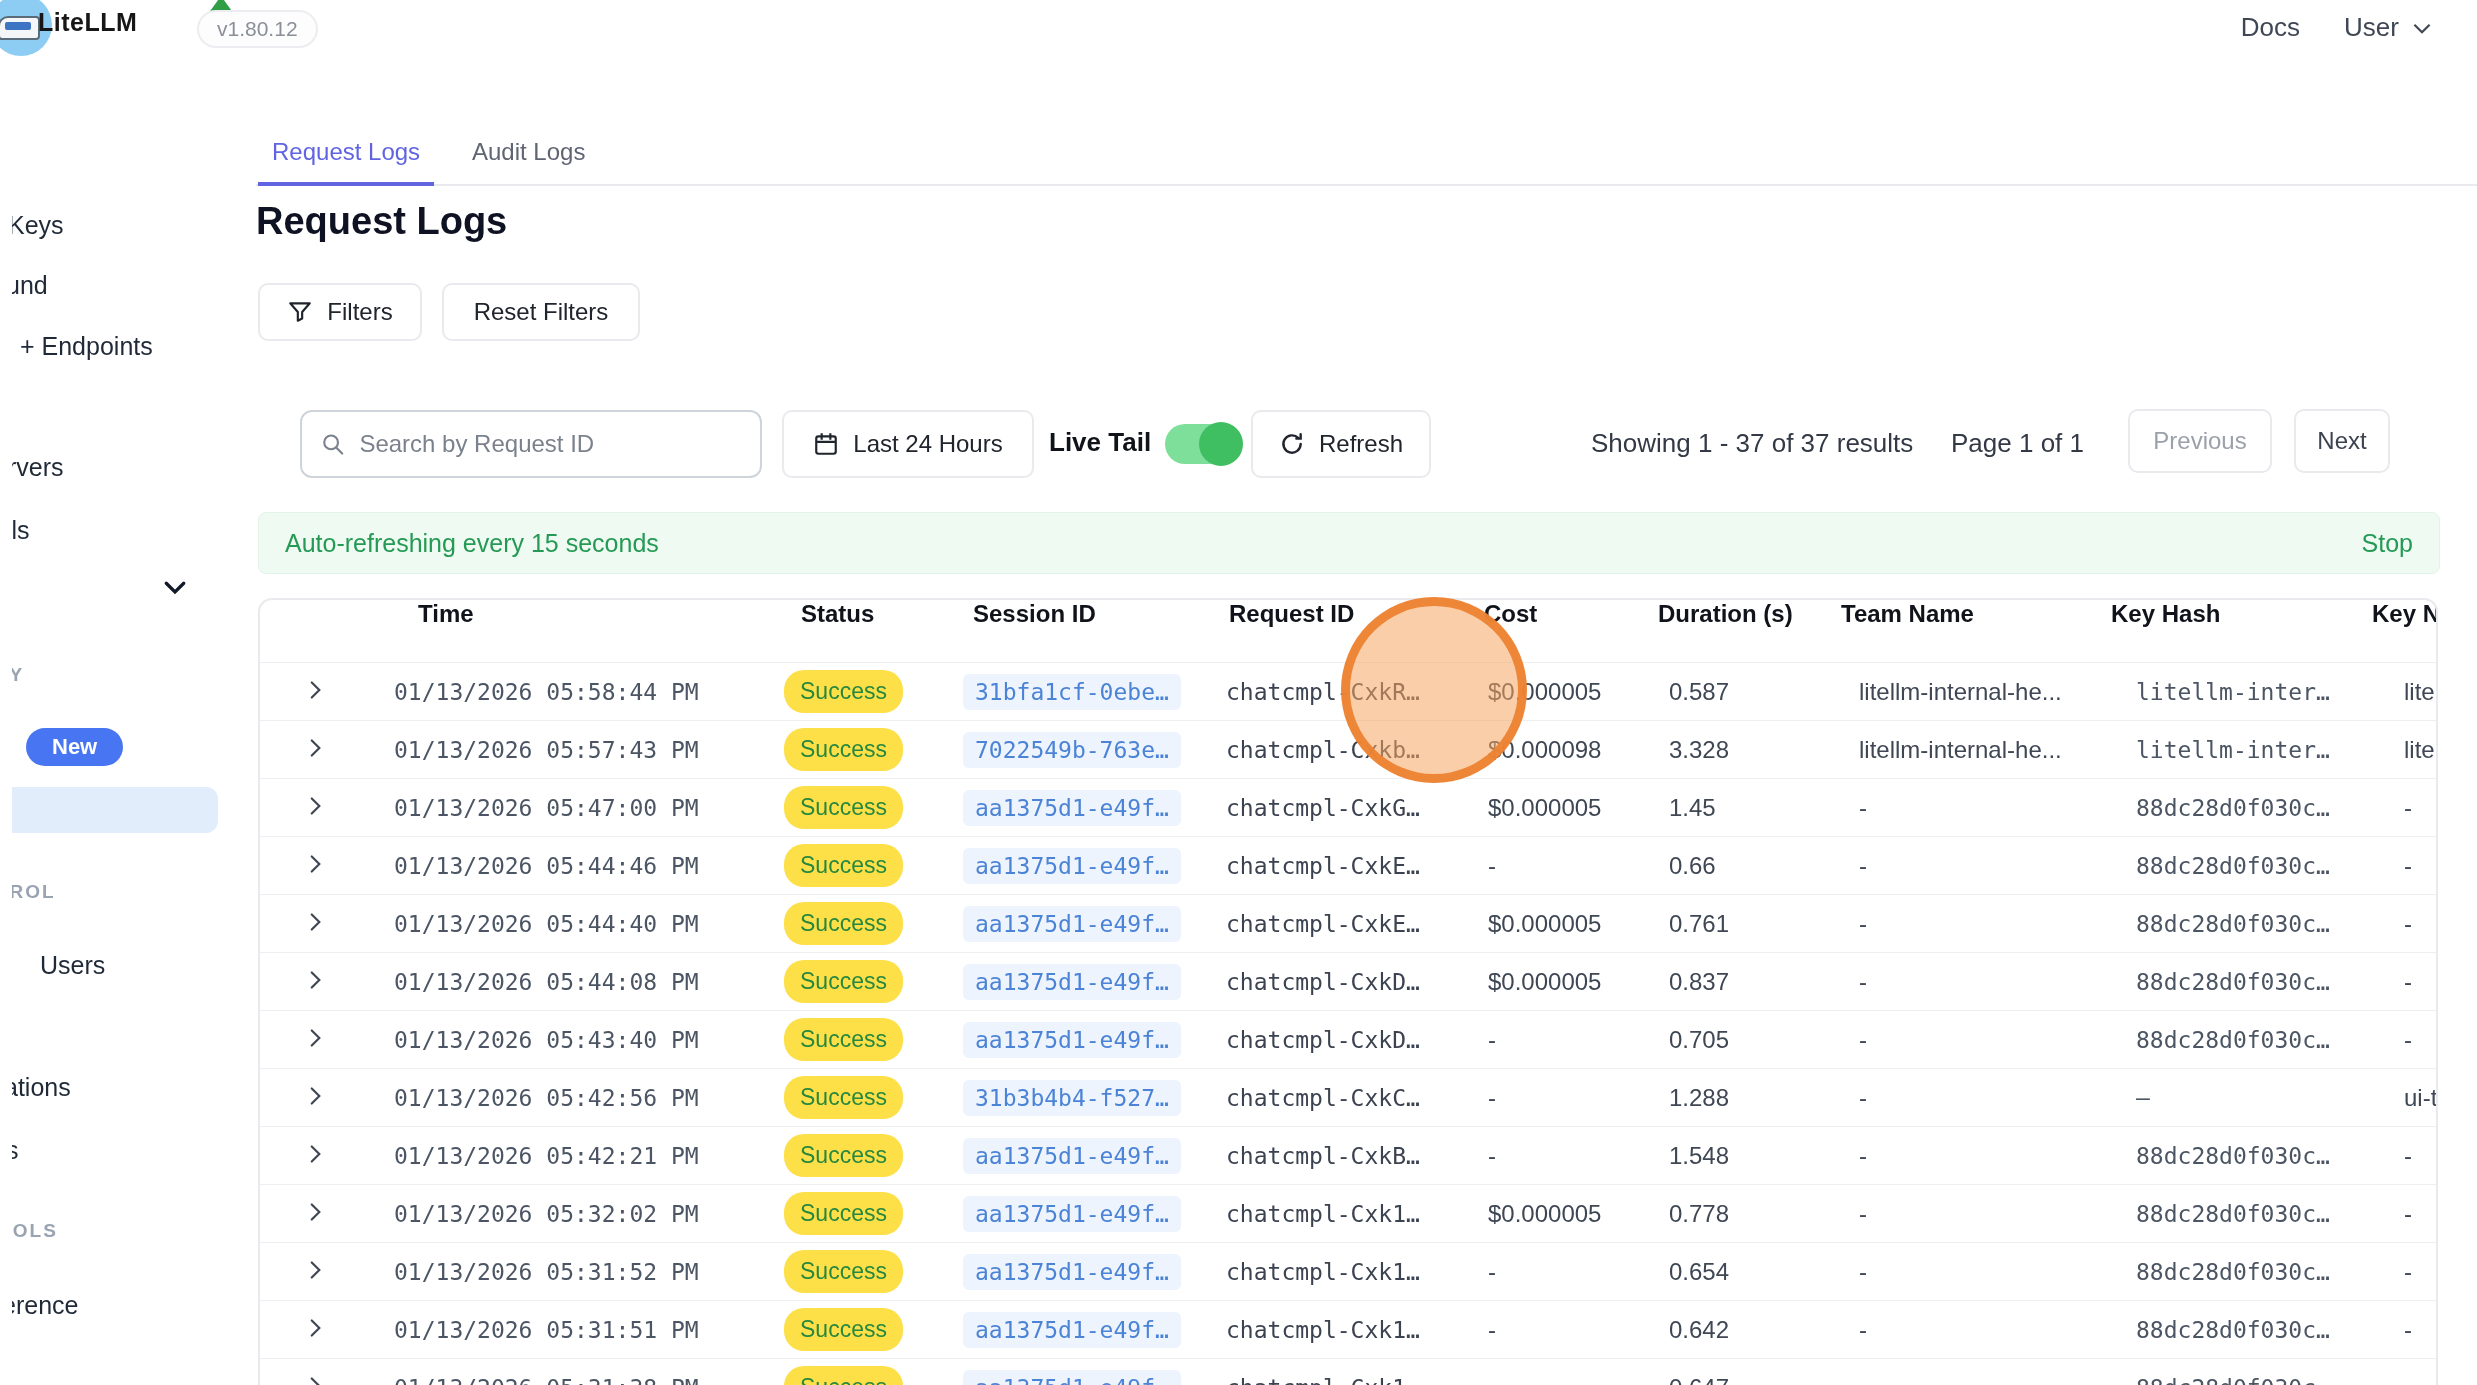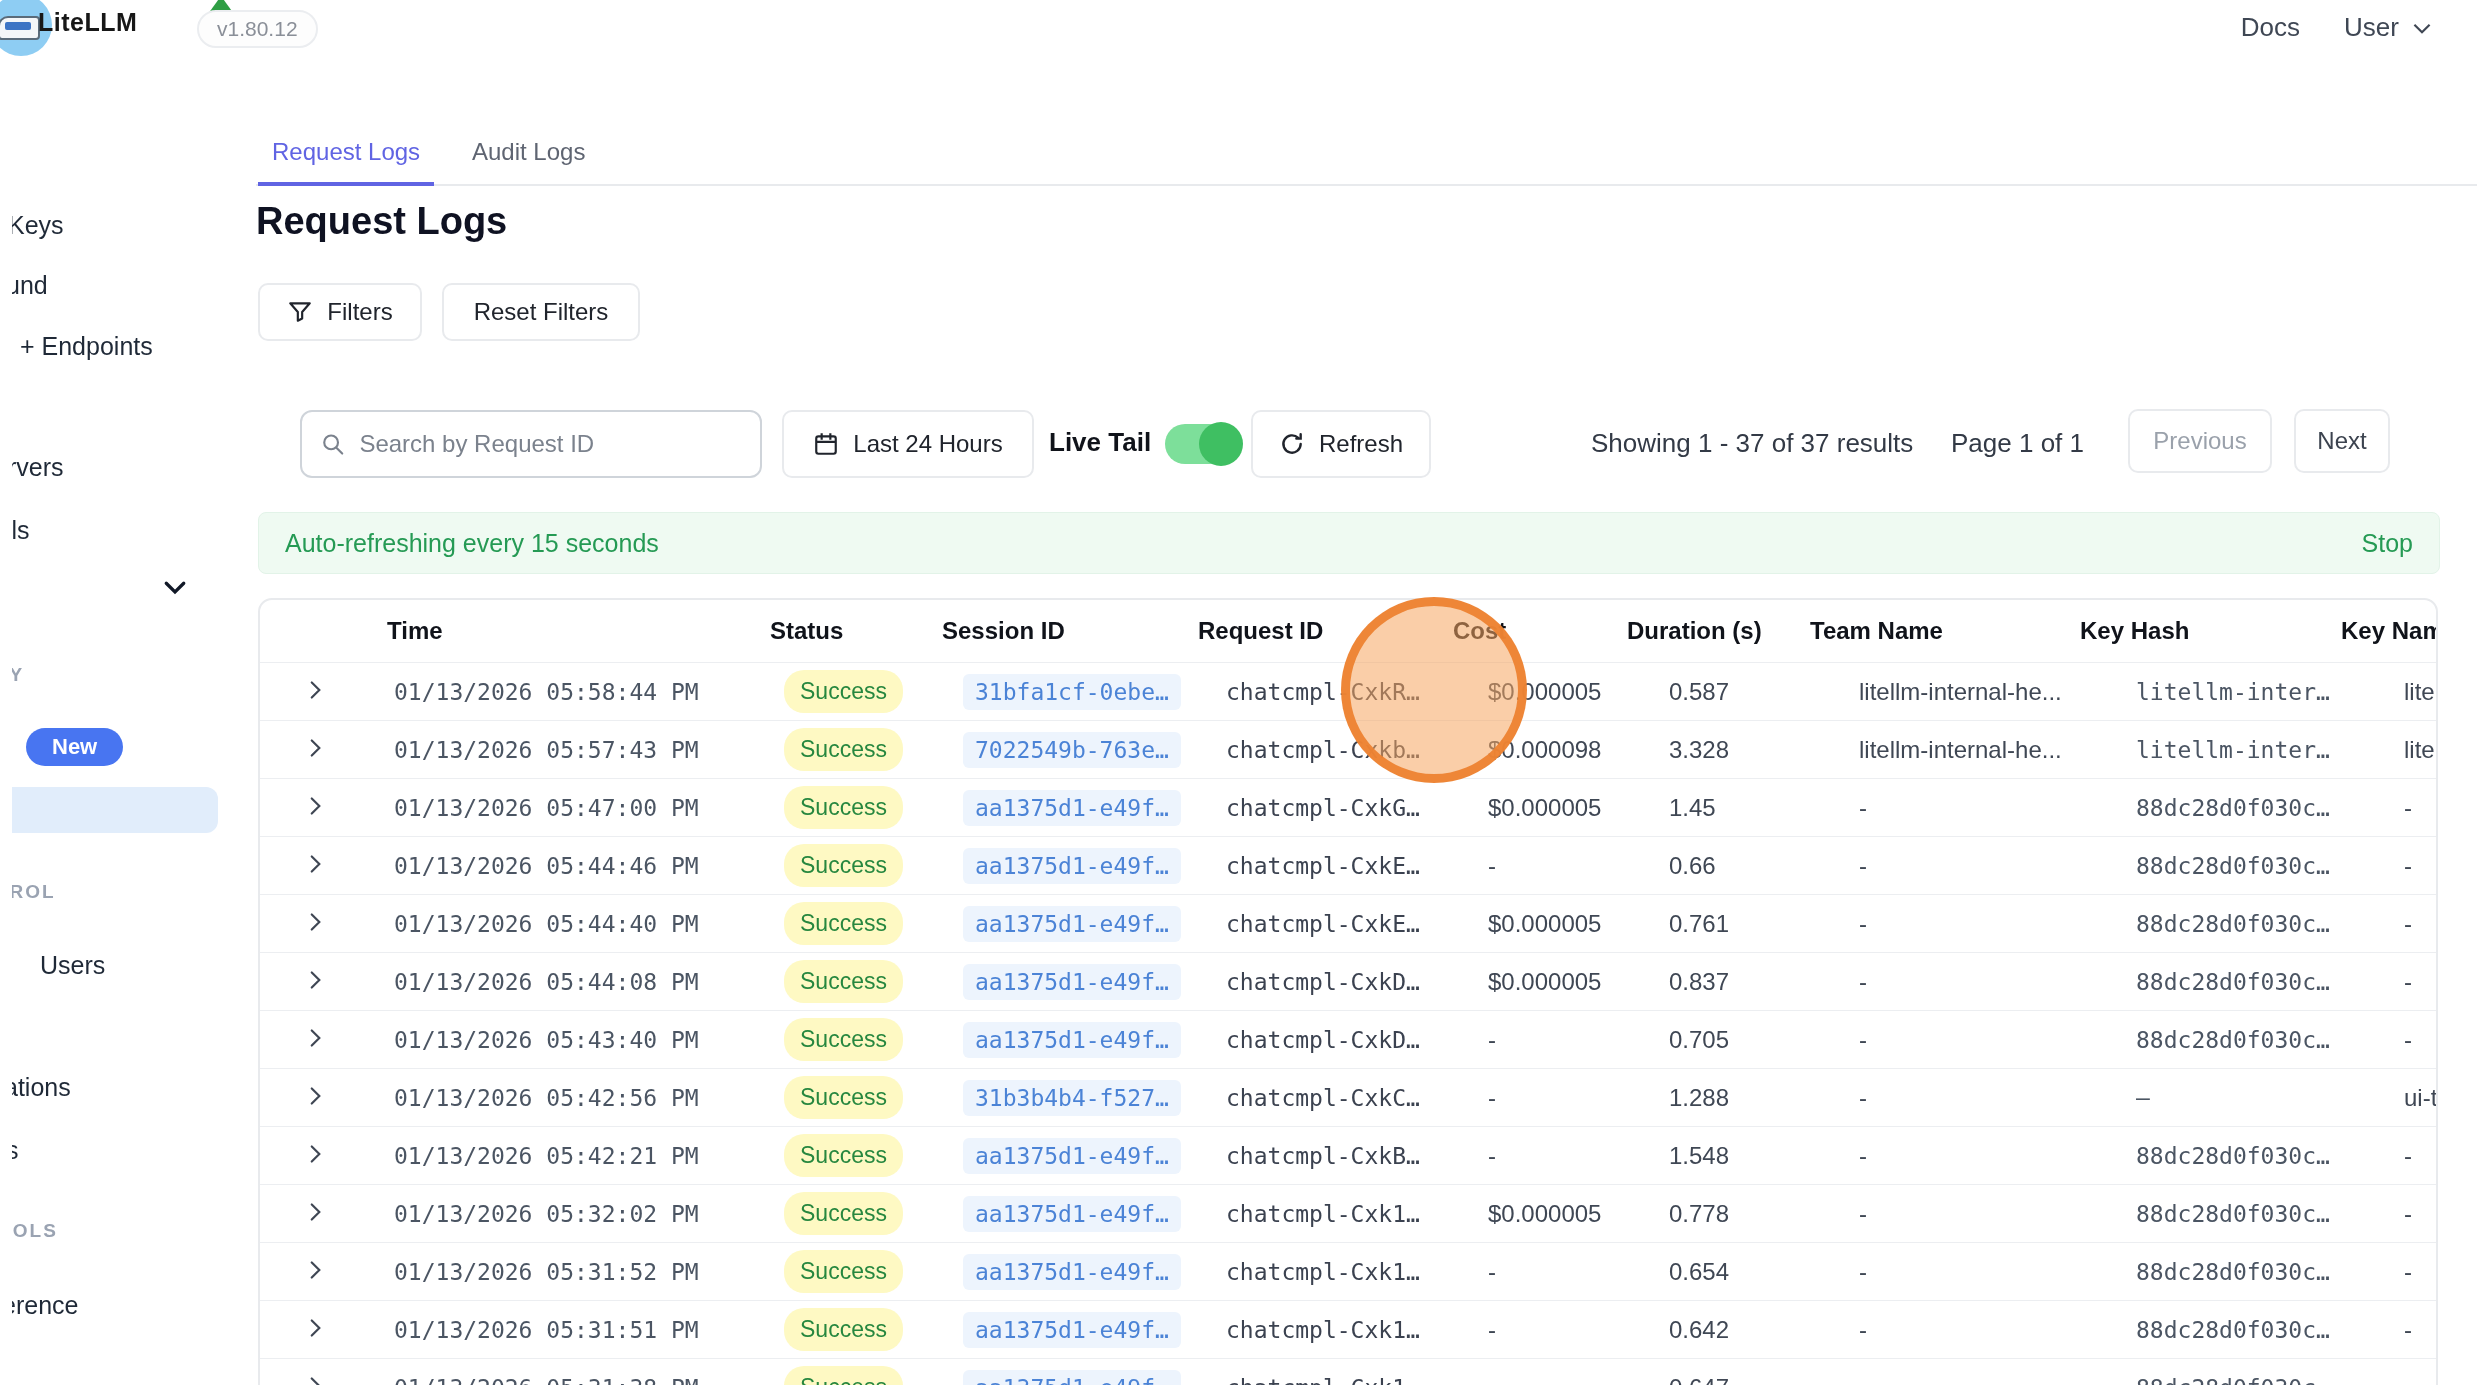--- a/index.html
+++ b/index.html
@@ -78,37 +78,37 @@
 
   
   .banner { position:absolute; left:258px; top:512px; width:2182px; height:62px; background:#effaf2;
             border:1px solid #e2f3e8; border-radius:8px; display:flex; align-items:center;
             justify-content:space-between; padding:0 26px; font-size:25px; color:#259a54; }
   .banner .stop { color:#259a54; cursor:pointer; }
 
   
   .table-card { position:absolute; left:258px; top:598px; width:2180px; height:790px; background:#fff;
                 border:2px solid #e8eaed; border-radius:14px 14px 0 0; overflow:hidden; }
-  .thead { display:flex; height:62px; align-items:center; }
+  .thead { display:flex; height:62px; align-items:flex-start;margin-left:31px; }
   .th { font-size:24px; font-weight:bold; color:#10131a; white-space:nowrap; overflow:hidden; flex:none; }
   .tr { display:flex; height:58px; align-items:center; border-top:1px solid #eceef1;gap:7px; }
   .td { white-space:nowrap; overflow:hidden; flex:none; }
   .c0 { width:127px; padding-left:42px; }
   .c1 { width:383px; }
   .c2 { width:172px; }
   .c3 { width:256px; }
   .c4 { width:255px; }
   .c5 { width:174px; }
   .c6 { width:183px; }
   .c7 { width:270px; }
   .c8 { width:261px; }
   .c9 { width:160px; }
   .chev { display:inline-flex; cursor:pointer; }
   .cell-time { font-size:23px; color:#4b5563; }
-  .badge-success { display:inline-block; background:#fef9c3; color:#27873f; font-size:23px;
+  .badge-success { display:inline-block; background:#fde047; color:#27873f; font-size:23px;
                    padding:8px 16px; border-radius:20px; }
   .chip-session { display:inline-block; background:#edf4fd; color:#4b83d6; font-size:23px;
                   padding:5px 12px; border-radius:6px; cursor:pointer; }
   .cell-req { font-size:23px; color:#3b4250; }
   .cell-cost, .cell-dur { font-size:24px; color:#3f4754; }
   .cell-team { font-size:24px; color:#3f4754; }
   .cell-hash { font-size:23px; color:#4b5563; }
   .cell-kname { font-size:24px; color:#3f4754; }
 
   

